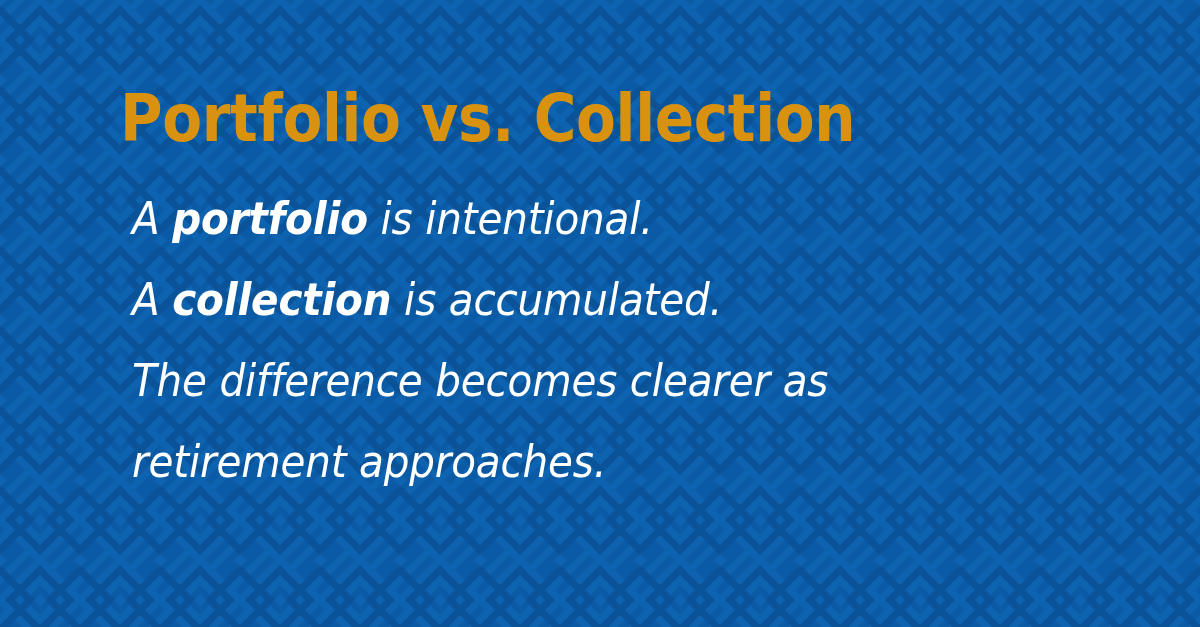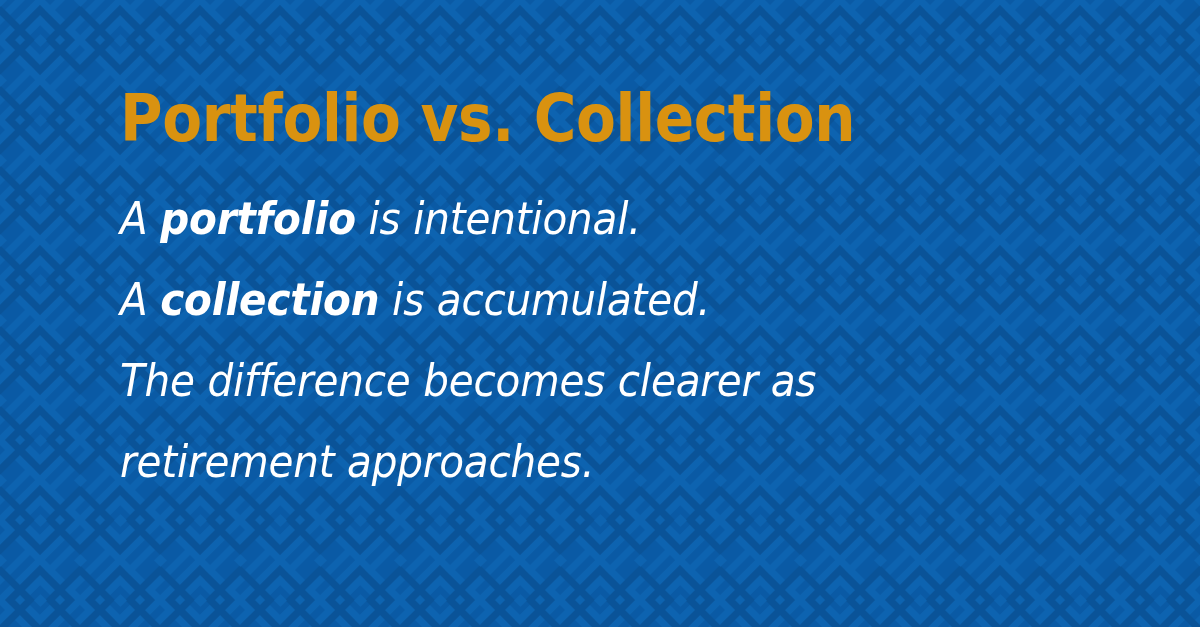--- a/index.html
+++ b/index.html
@@ -48,21 +48,21 @@
     font-size: 66px;
     line-height: 1.0;
     letter-spacing: -0.4px;
     color: #d99210;
     transform: scaleX(0.88);
     transform-origin: left center;
     white-space: nowrap;
   }
 
   #body-lines {
-    margin: 0;
+    margin: 12px;
     padding: 0;
     list-style: none;
     margin-top: 26px;
   }
 
   .body-line {
     font-family: "DejaVu Sans", sans-serif;
     font-style: italic;
     font-weight: 400;
     font-size: 45px;

